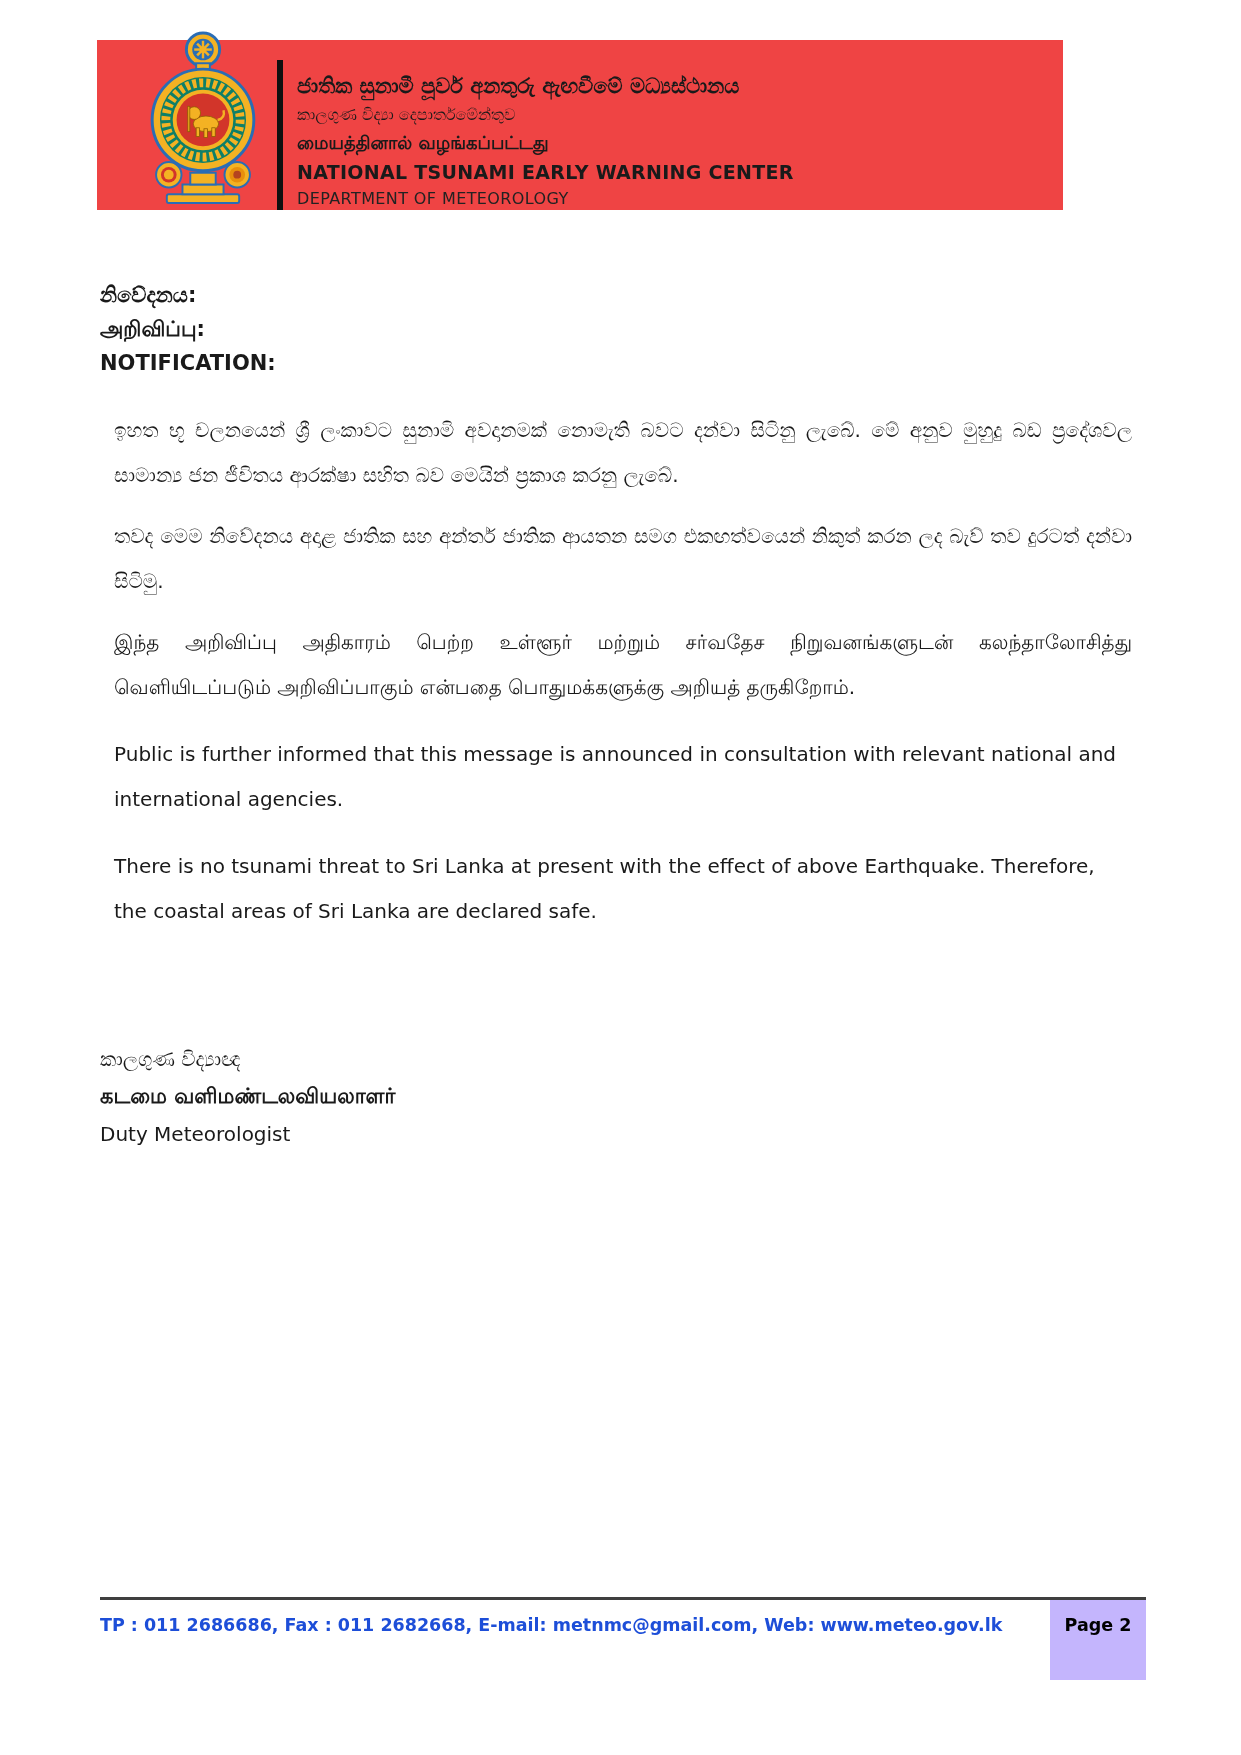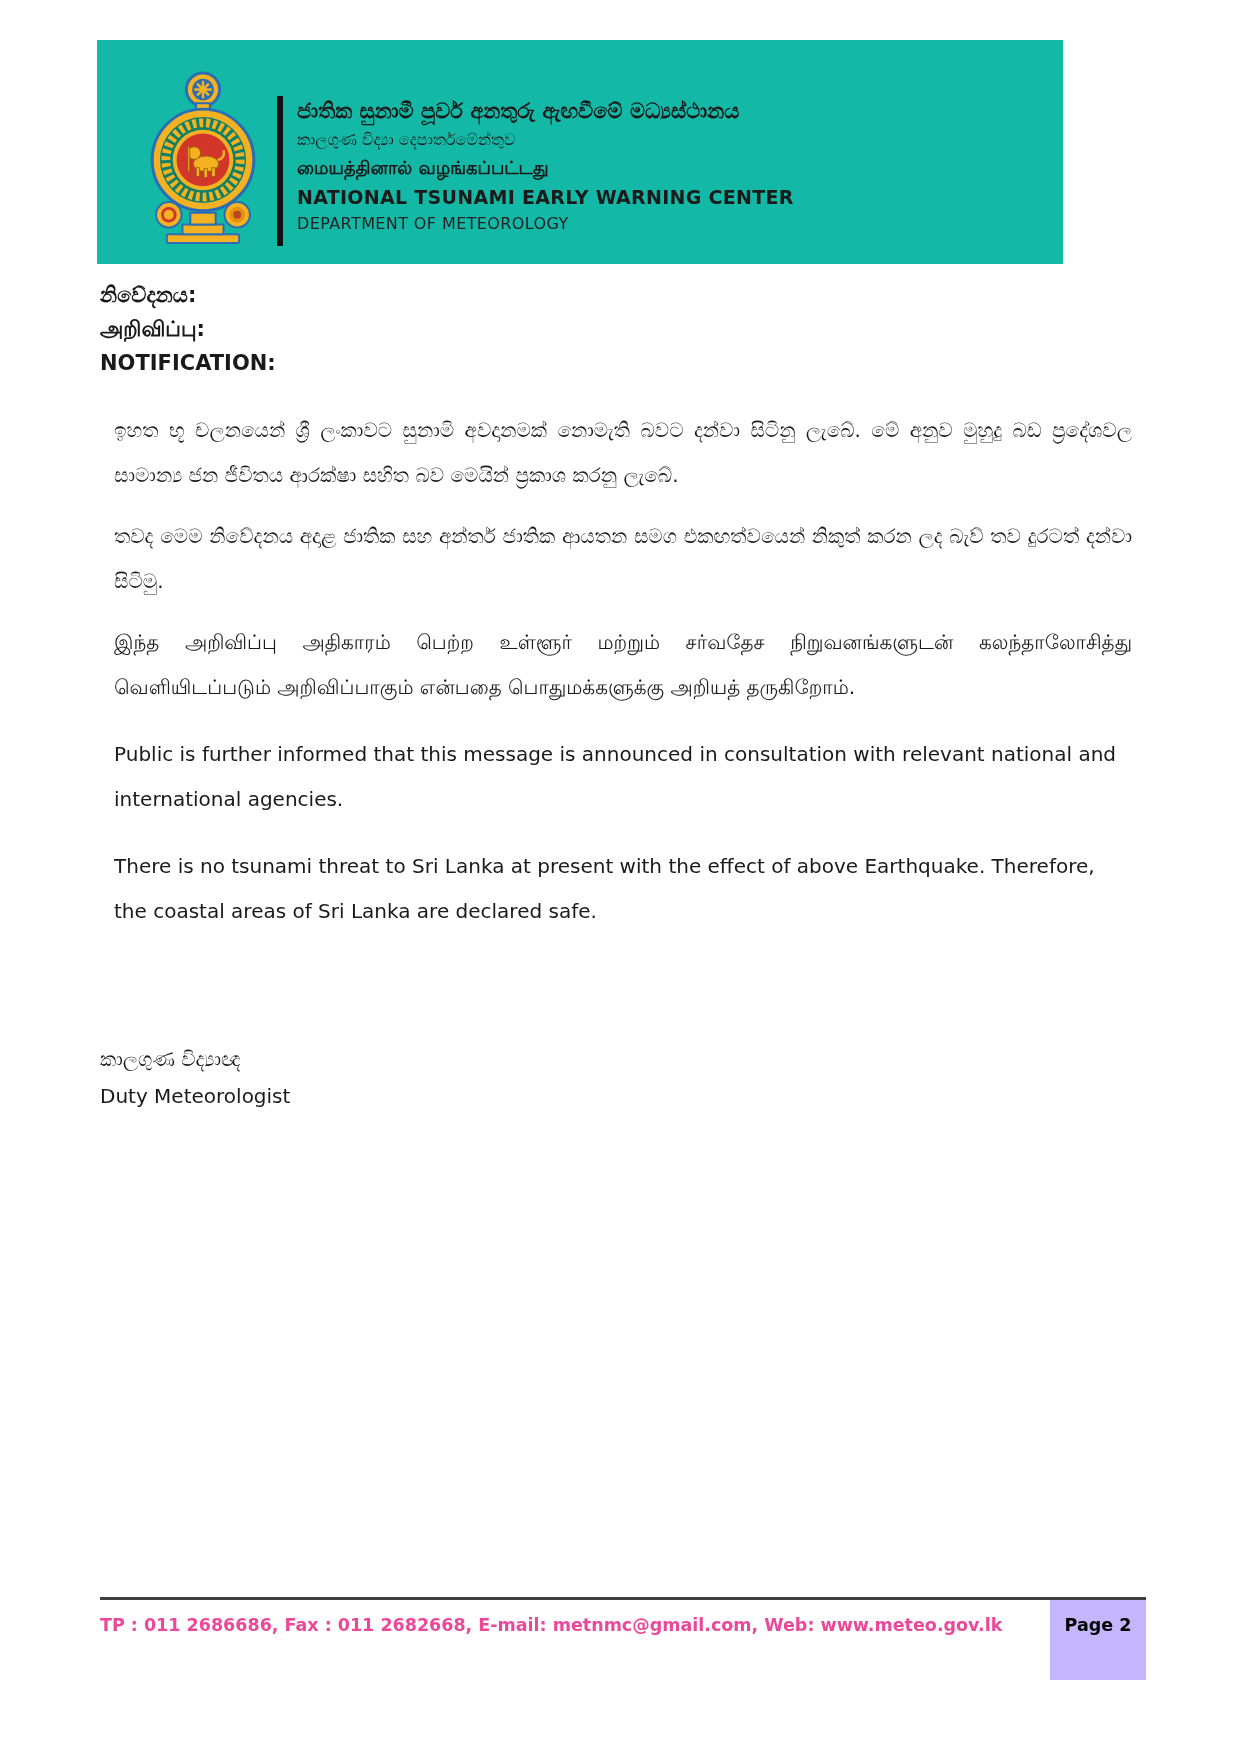--- a/index.html
+++ b/index.html
@@ -3,22 +3,22 @@
 <meta charset="utf-8">
 <style>
   html, body { margin:0; padding:0; background:#ffffff; }
   .page {
     position:relative; width:1241px; height:1755px; background:#ffffff;
     font-family:"DejaVu Sans","Liberation Sans",sans-serif; color:#1a1a1a; overflow:hidden;
   }
 
   
   .letterhead {
-    position:absolute; left:97px; top:40px; width:966px; height:224px;
-    background:#14b8a6; display:flex; align-items:center;
+    position:absolute; left:97px; top:40px; width:966px; height:170px;
+    background:#ef4444; display:flex; align-items:flex-end;
   }
   .emblem-wrap { margin:16px 0 0 42px; flex:0 0 auto; }
   .lh-divider { width:6px; height:150px; background:#101010; margin:38px 0 0 10px; flex:0 0 auto; }
   .lh-text { margin:28px 0 0 14px; }
   .lh-si1 { font-size:21px; font-weight:600; line-height:26px; margin-bottom:5px; }
   .lh-si2 { font-size:16px; line-height:22px; margin-bottom:5px; }
   .lh-ta  { font-size:18px; font-weight:700; line-height:24px; margin-bottom:2px; }
   .lh-en1 { font-size:19px; font-weight:700; letter-spacing:0.3px; line-height:25px; margin-top:5px; }
   .lh-en2 { font-size:16px; letter-spacing:0.4px; line-height:22px; margin-top:3px; color:#222222; }
 
@@ -35,21 +35,21 @@
   .sig-si { font-size:20px; line-height:35px; }
   .sig-ta { font-size:21px; font-weight:700; line-height:38px; }
   .sig-en { font-size:20px; line-height:38px; }
 
   
   .footer {
     position:absolute; left:100px; top:1597px; width:1046px;
     border-top:3px solid #3f3f3f;
   }
   .footer-inner { display:flex; justify-content:space-between; align-items:flex-start; }
-  .footer-contact { font-weight:700; font-size:17.5px; padding-top:15px; color:#ec4899; }
+  .footer-contact { font-weight:700; font-size:17.5px; padding-top:15px; color:#1d4ed8; }
   .page-badge {
     background:#c4b5fd; width:96px; height:80px; box-sizing:border-box;
     text-align:center; font-weight:700; font-size:17.5px; padding-top:15px; color:#000;
   }
 </style>
 </head>
 <body>
 
 <div class="page">
 
@@ -116,20 +116,21 @@
     </div>
 
     <p class="para mt-lg">ඉහත භූ චලනයෙන්  ශ්‍රී ලංකාවට සුනාමි අවදානමක් නොමැති බවට දන්වා සිටිනු ලැබේ.  මේ අනුව මුහුදු බඩ ප්‍රදේශවල  සාමාන්‍ය ජන ජීවිතය ආරක්ෂා සහිත බව මෙයින් ප්‍රකාශ කරනු ලැබේ.</p>
     <p class="para mt-md">තවද මෙම නිවේදනය අදාළ ජාතික සහ අන්තර් ජාතික ආයතන සමග එකඟත්වයෙන් නිකුත් කරන ලද බැව් තව දුරටත් දන්වා සිටිමු.</p>
     <p class="para mt-md">இந்த அறிவிப்பு அதிகாரம் பெற்ற உள்ளூர் மற்றும் சர்வதேச நிறுவனங்களுடன் கலந்தாலோசித்து வெளியிடப்படும் அறிவிப்பாகும் என்பதை பொதுமக்களுக்கு அறியத் தருகிறோம்.</p>
     <p class="para para-en mt-en">Public is further informed that this message is announced in consultation with relevant national and international agencies.</p>
     <p class="para para-en mt-en">There is no tsunami threat to Sri Lanka at present with the effect of above Earthquake. Therefore, the coastal areas of Sri Lanka are declared safe.</p>
 
     <div class="signature">
       <div class="sig-si">කාලගුණ විද්‍යාඥ</div>
+      <div class="sig-ta">கடமை வளிமண்டலவியலாளர்</div>
       <div class="sig-en">Duty Meteorologist</div>
     </div>
   </main>
 
   <footer class="footer">
     <div class="footer-inner">
       <div class="footer-contact">TP : 011 2686686, Fax : 011 2682668, E-mail: metnmc@gmail.com, Web: www.meteo.gov.lk</div>
       <div class="page-badge">Page 2</div>
     </div>
   </footer>

